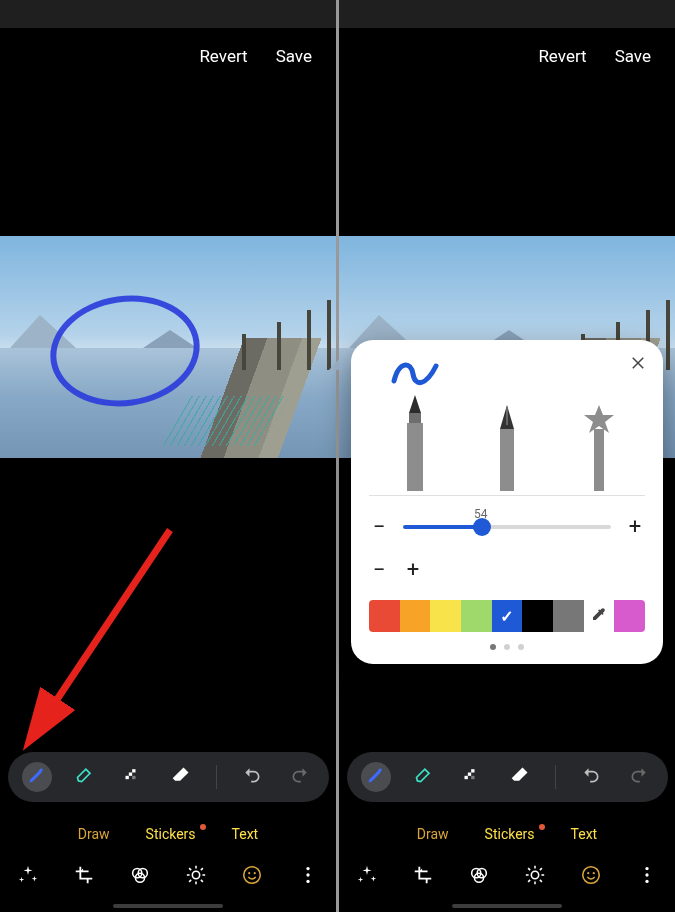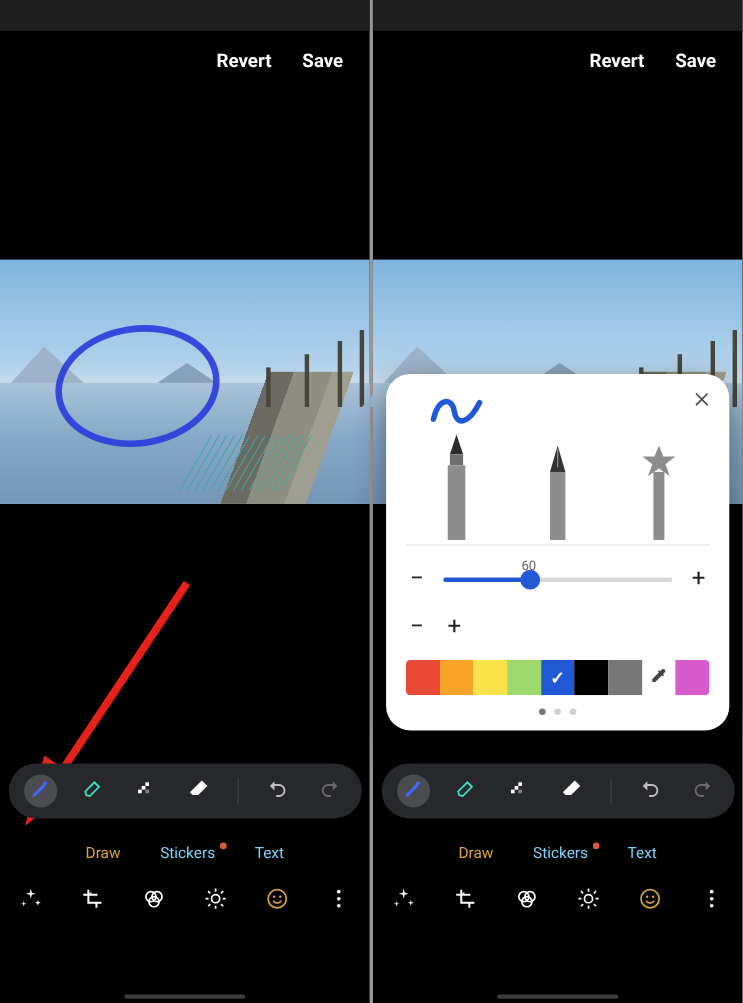--- a/index.html
+++ b/index.html
@@ -1,21 +1,21 @@
 <!DOCTYPE html>
 <html><head>
 <meta charset="utf-8">
 <style>
 * { margin:0; padding:0; box-sizing:border-box; }
 body { background:#555; font-family:-apple-system,BlinkMacSystemFont,"Segoe UI",Roboto,sans-serif; width:675px; height:912px; overflow:hidden; }
 .container { display:flex; gap:3px; background:#999; width:675px; height:912px; }
 .screen { width:336px; height:912px; background:#000; position:relative; display:flex; flex-direction:column; }
 .statusbar { height:28px; background:#1f1f1f; }
 .header { display:flex; justify-content:flex-end; gap:28px; padding:18px 24px 0 0; }
-.header-btn { color:#fff; font-size:17px; font-weight:700; }
+.header-btn { color:#fff; font-size:17px; font-weight:400; }
 .imagearea { position:relative; margin-top:170px; height:222px; width:100%; }
 
 
 .sky { position:absolute; inset:0; background:linear-gradient(#7fb5de 0%, #b5d3ea 45%, #d8e6f0 55%, #c5d8e8 100%); }
 .mountains { position:absolute; left:0; right:0; bottom:88px; height:60px; }
 .mountain { position:absolute; bottom:0; width:0; height:0; }
 .m1 { left:-10px; border-left:50px solid transparent; border-right:60px solid transparent; border-bottom:55px solid #9fb9d0; filter:contrast(.9); }
 .m2 { left:110px; border-left:60px solid transparent; border-right:60px solid transparent; border-bottom:40px solid #89a2ba; }
 .water { position:absolute; left:0; right:0; bottom:0; height:110px; background:linear-gradient(#a9c3d9 0%, #87a8c6 45%, #7495b4 100%); }
 .road  { position:absolute; right:0; bottom:0; width:150px; height:120px; background:
@@ -23,27 +23,27 @@
 .railing { position:absolute; right:40px; bottom:12px; width:140px; height:50px; transform:skew(-30deg) scaleX(.7);
   background:repeating-linear-gradient(90deg, #3ea99f 0 2px, transparent 2px 10px); opacity:.75; }
 .trees { position:absolute; right:0; bottom:88px; width:150px; height:80px; }
 .tree  { position:absolute; bottom:0; width:4px; background:#46463c; }
 .t1{right:5px;height:70px}.t2{right:25px;height:60px}.t3{right:55px;height:48px}.t4{right:90px;height:36px}
 .circle-stroke { position:absolute; left:50px; top:60px; width:150px; height:110px; border:6px solid #2a3bdc; border-radius:50%; transform:rotate(-8deg); opacity:.9; }
 
 .arrow { position:absolute; pointer-events:none; }
 .arrow svg { overflow:visible; }
 
-.toolbg { position:absolute; bottom:0; left:0; right:0; height:218px; display:flex; flex-direction:column; align-items:center; }
+.toolbg { position:absolute; bottom:0; left:0; right:0; height:160px; display:flex; flex-direction:column; align-items:center; }
 .pillbar { background:#26282b; border-radius:30px; padding:10px 14px; display:flex; align-items:center; gap:18px; margin-top:0; }
 .toolbtn { width:30px; height:30px; border-radius:50%; display:flex; align-items:center; justify-content:center; }
 .toolbtn.active { background:#4a4c50; }
 .divider { width:1px; height:24px; background:#444; margin:0 2px; }
 .tabs { display:flex; gap:36px; margin-top:24px; align-items:center; }
-.tab { color:#7dd3fc; font-size:14px; position:relative; }
+.tab { color:#fde047; font-size:14px; position:relative; }
 .tab.active { color:#d9a43b; }
 .dot-badge { width:6px; height:6px; background:#e05a3a; border-radius:50%; position:absolute; top:-2px; right:-10px; }
 .bottombar { display:flex; gap:30px; margin-top:22px; align-items:center; }
 .bb-icon { width:26px; height:26px; display:flex; align-items:center; justify-content:center; color:#fff; }
 .bb-icon.active { color:#d9a43b; }
 .home-indicator { position:absolute; bottom:4px; left:50%; transform:translateX(-50%); width:110px; height:4px; border-radius:3px; background:#3d3d3d; }
 
 
 .popup { position:absolute; left:12px; right:12px; top:340px; background:#fff; border-radius:22px; padding:18px 18px 14px; box-shadow:0 10px 30px rgba(0,0,0,.4); }
 .popup-close { position:absolute; top:14px; right:16px; color:#444; }
@@ -272,21 +272,21 @@
               <polygon points="17,0 21,10 32,10 23,17 27,28 17,21 7,28 11,17 2,10 13,10" fill="#8d8d8d"></polygon>
               <rect x="12" y="24" width="10" height="62" fill="#8d8d8d"></rect>
             </svg>
         </div>
       </div>
 
       <div class="slider-row">
         <div class="minus"><span>−</span></div>
         <div class="slider-track">
           <div class="track-bg" style="background:linear-gradient(90deg,#1f59d6 0 38%, #d9d9d9 38% 100%);"></div>
-          <div class="slider-val" style="left:calc(38% - 8px)">60</div>
+          <div class="slider-val" style="left:calc(38% - 8px)">54</div>
           <div class="thumb" style="left:38%; background:#1f59d6;"></div>
         </div>
         <div class="plus"><span>+</span></div>
       </div>
 
       <div class="slider-row">
         <div class="minus"><span>−</span></div>
         <div class="plus"><span>+</span></div>
       </div>
 

